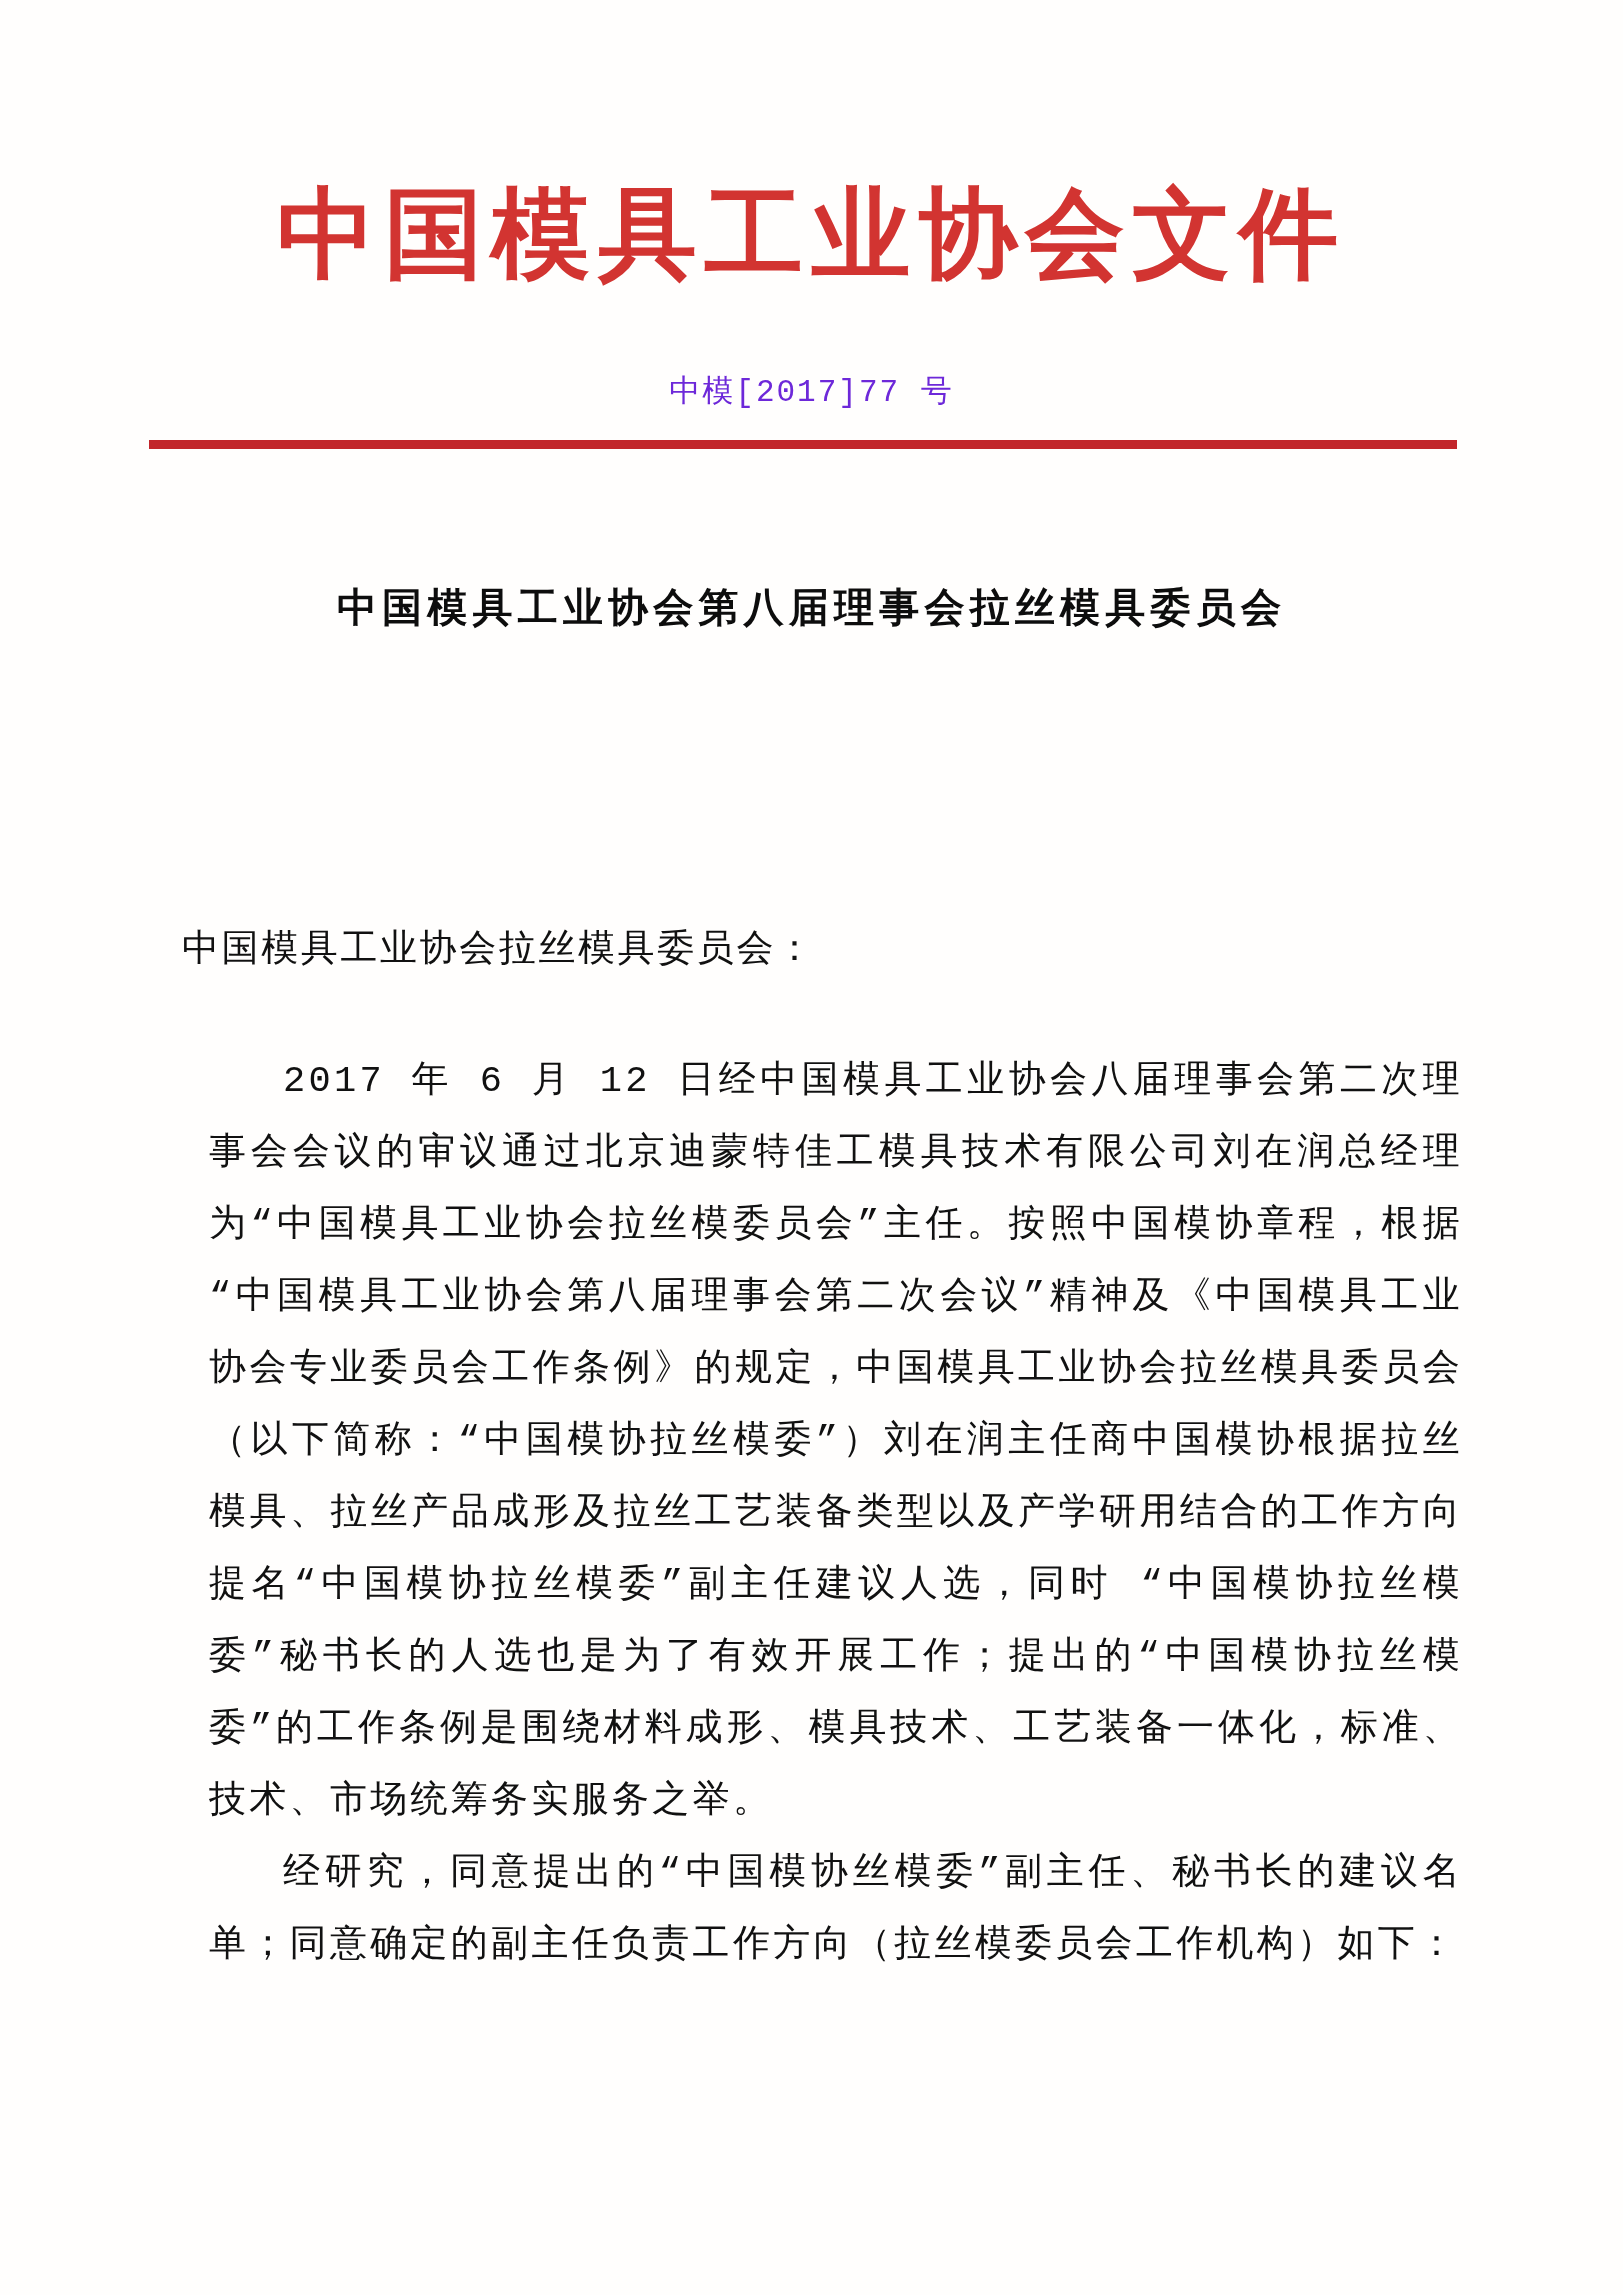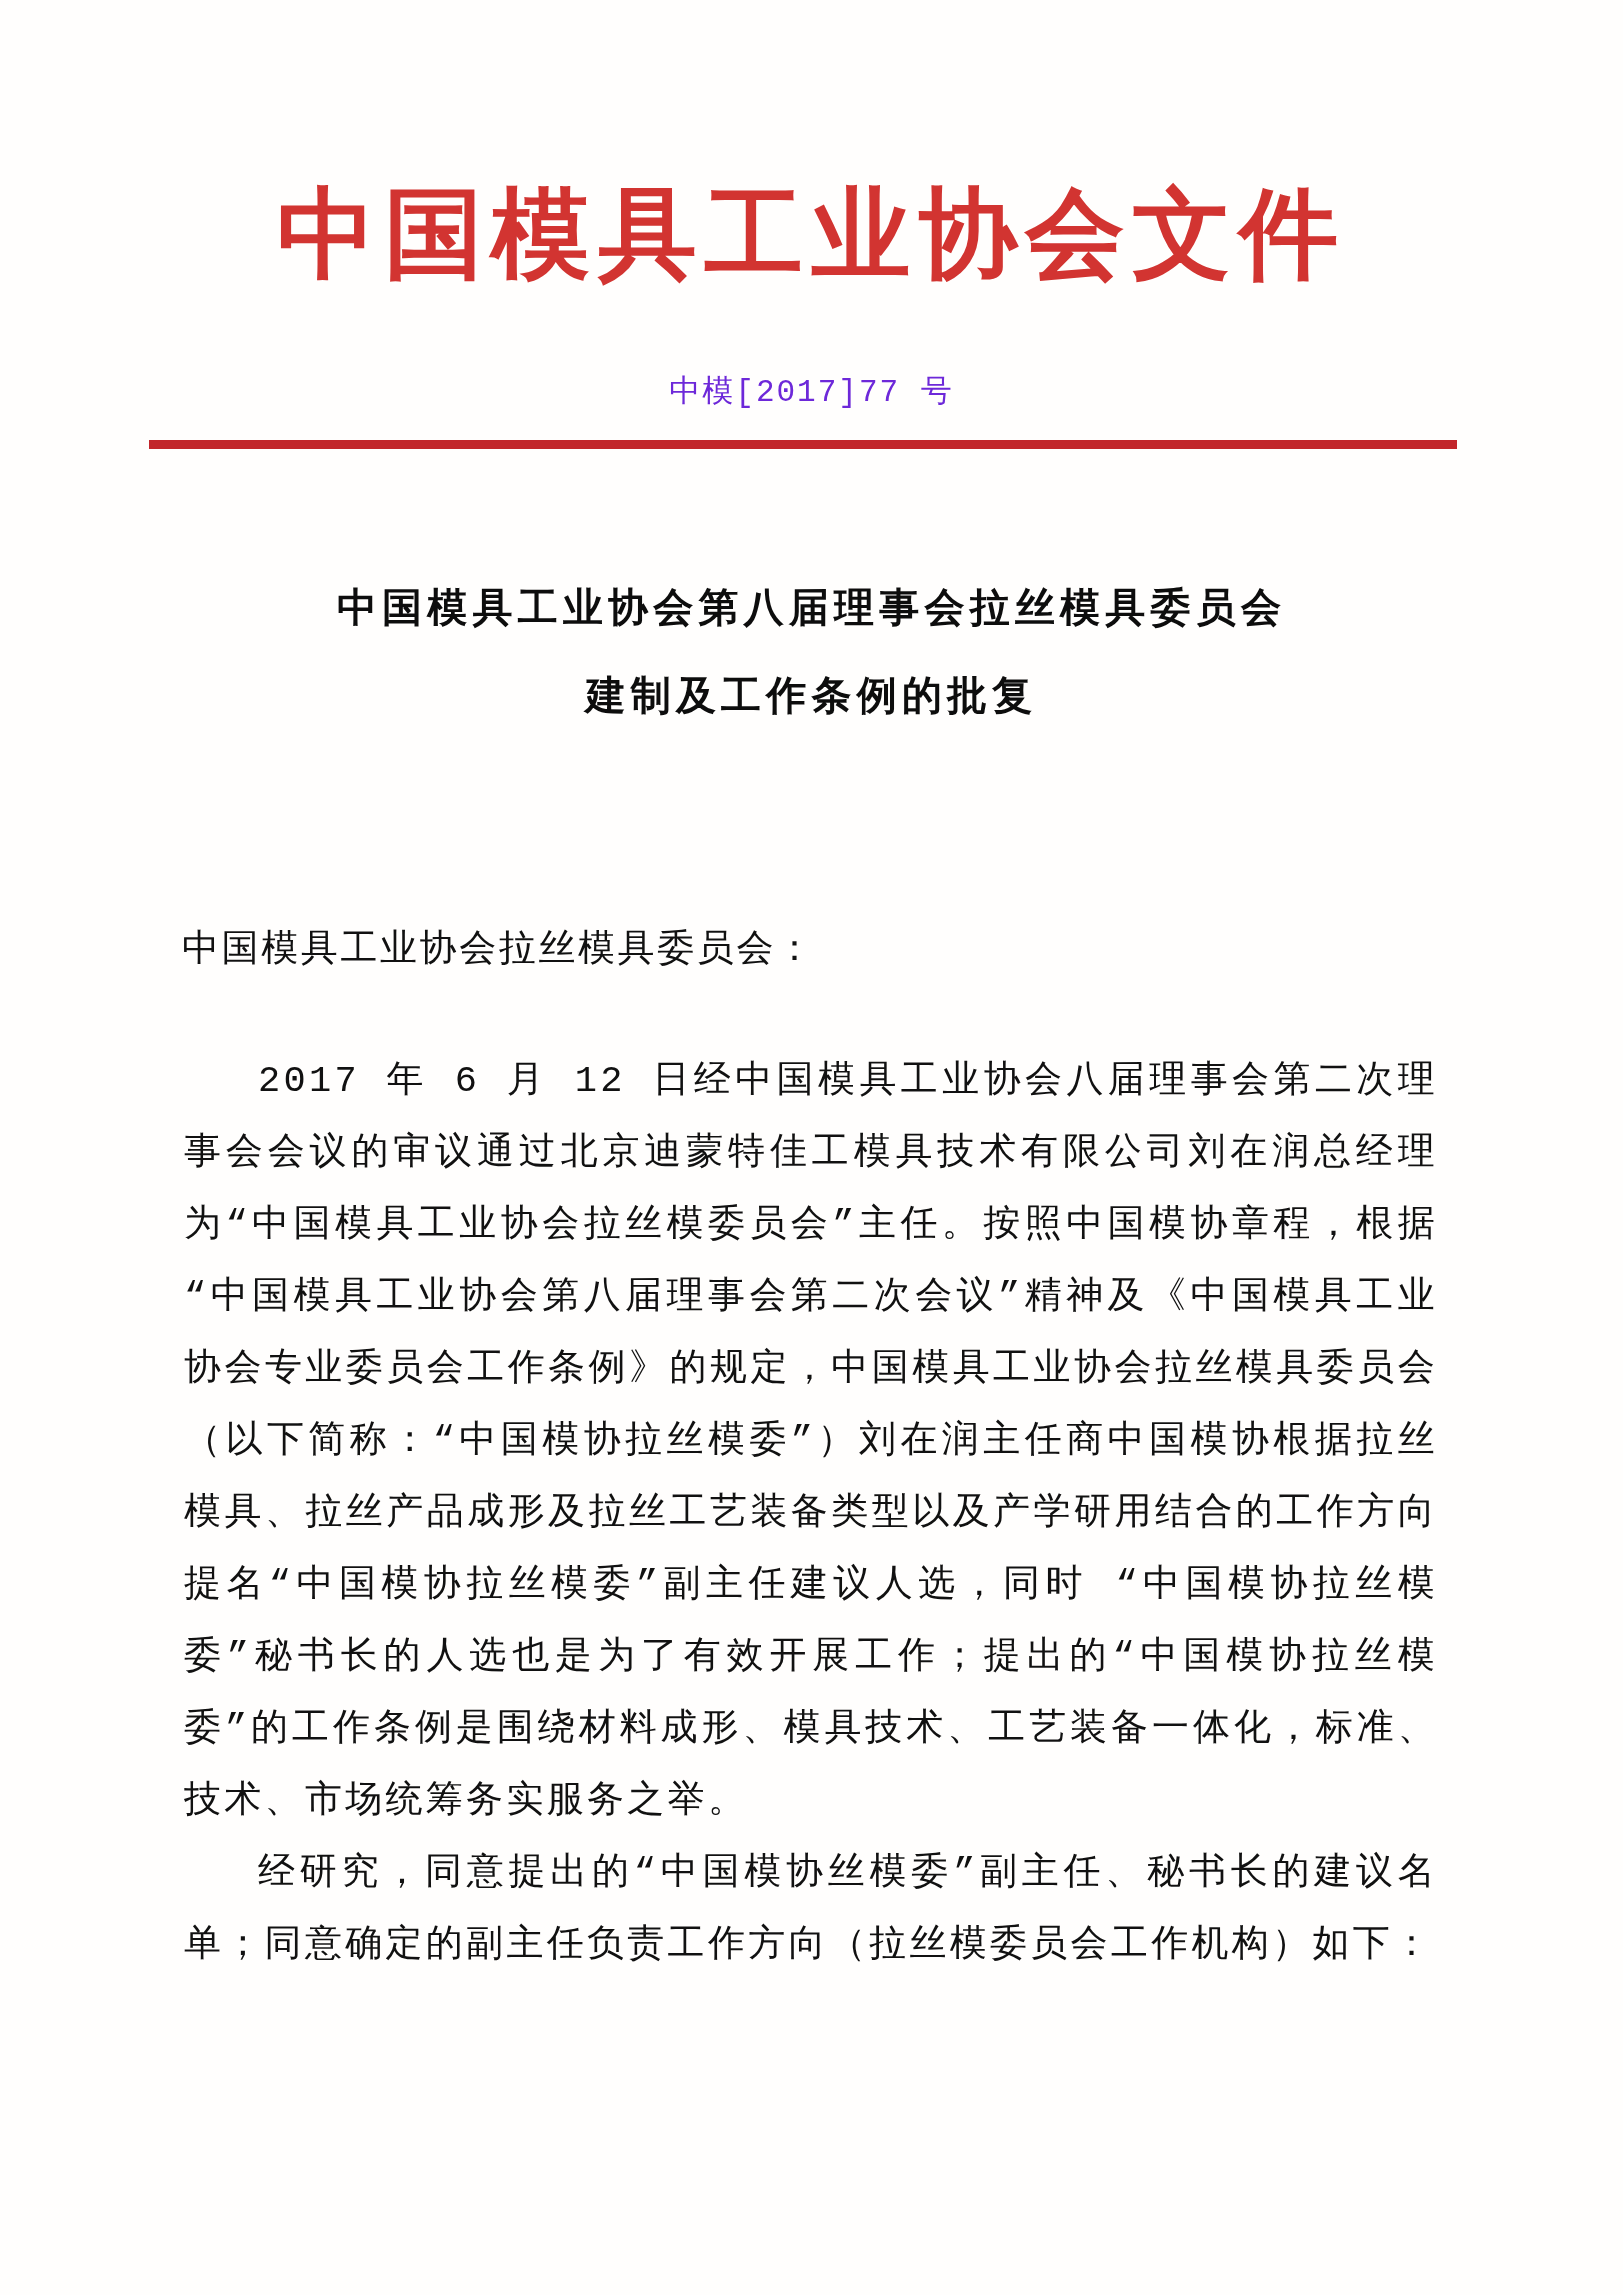--- a/index.html
+++ b/index.html
@@ -66,21 +66,21 @@
     left: 182px;
     margin: 0;
     font-size: 37px;
     letter-spacing: 2.6px;
     color: #111111;
     white-space: nowrap;
   }
   .body-text {
     position: absolute;
     top: 1045px;
-    left: 184px;
+    left: 209px;
     width: 1254px;
     font-size: 37px;
     line-height: 72px;
     letter-spacing: 3.3px;
     text-align: justify;
     color: #111111;
   }
   .body-text p {
     margin: 0;
     text-indent: 2em;
@@ -92,21 +92,20 @@
 <div class="page">
 
   <h1 class="org-title">中国模具工业协会文件</h1>
 
   <div class="doc-number">中模[2017]77 号</div>
 
   <div class="red-rule"></div>
 
   <h2 class="doc-title">
     <span>中国模具工业协会第八届理事会拉丝模具委员会</span><br>
-    <span>建制及工作条例的批复</span>
   </h2>
 
   <p class="addressee">中国模具工业协会拉丝模具委员会：</p>
 
   <div class="body-text">
     <p>2017 年 6 月 12 日经中国模具工业协会八届理事会第二次理事会会议的审议通过北京迪蒙特佳工模具技术有限公司刘在润总经理为“中国模具工业协会拉丝模委员会”主任。按照中国模协章程，根据 “中国模具工业协会第八届理事会第二次会议”精神及《中国模具工业协会专业委员会工作条例》的规定，中国模具工业协会拉丝模具委员会（以下简称：“中国模协拉丝模委”）刘在润主任商中国模协根据拉丝模具、拉丝产品成形及拉丝工艺装备类型以及产学研用结合的工作方向提名“中国模协拉丝模委”副主任建议人选，同时 “中国模协拉丝模委”秘书长的人选也是为了有效开展工作；提出的“中国模协拉丝模委”的工作条例是围绕材料成形、模具技术、工艺装备一体化，标准、技术、市场统筹务实服务之举。</p>
     <p>经研究，同意提出的“中国模协丝模委”副主任、秘书长的建议名单；同意确定的副主任负责工作方向（拉丝模委员会工作机构）如下：</p>
   </div>
 
 </div>

